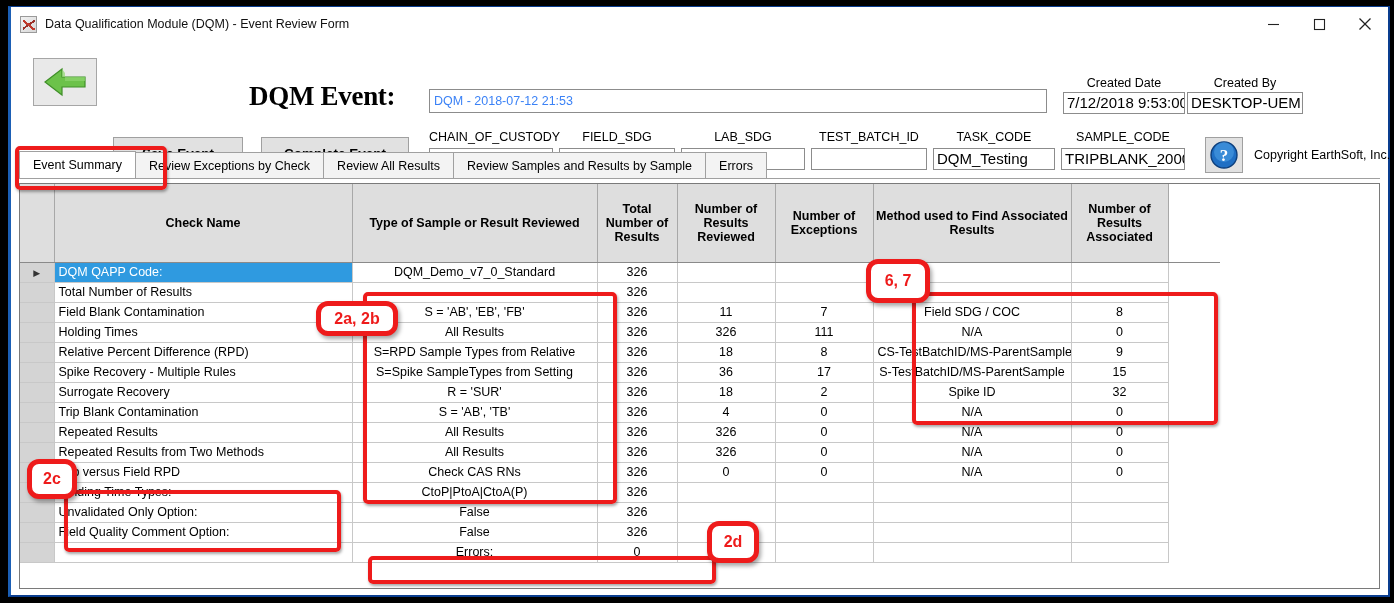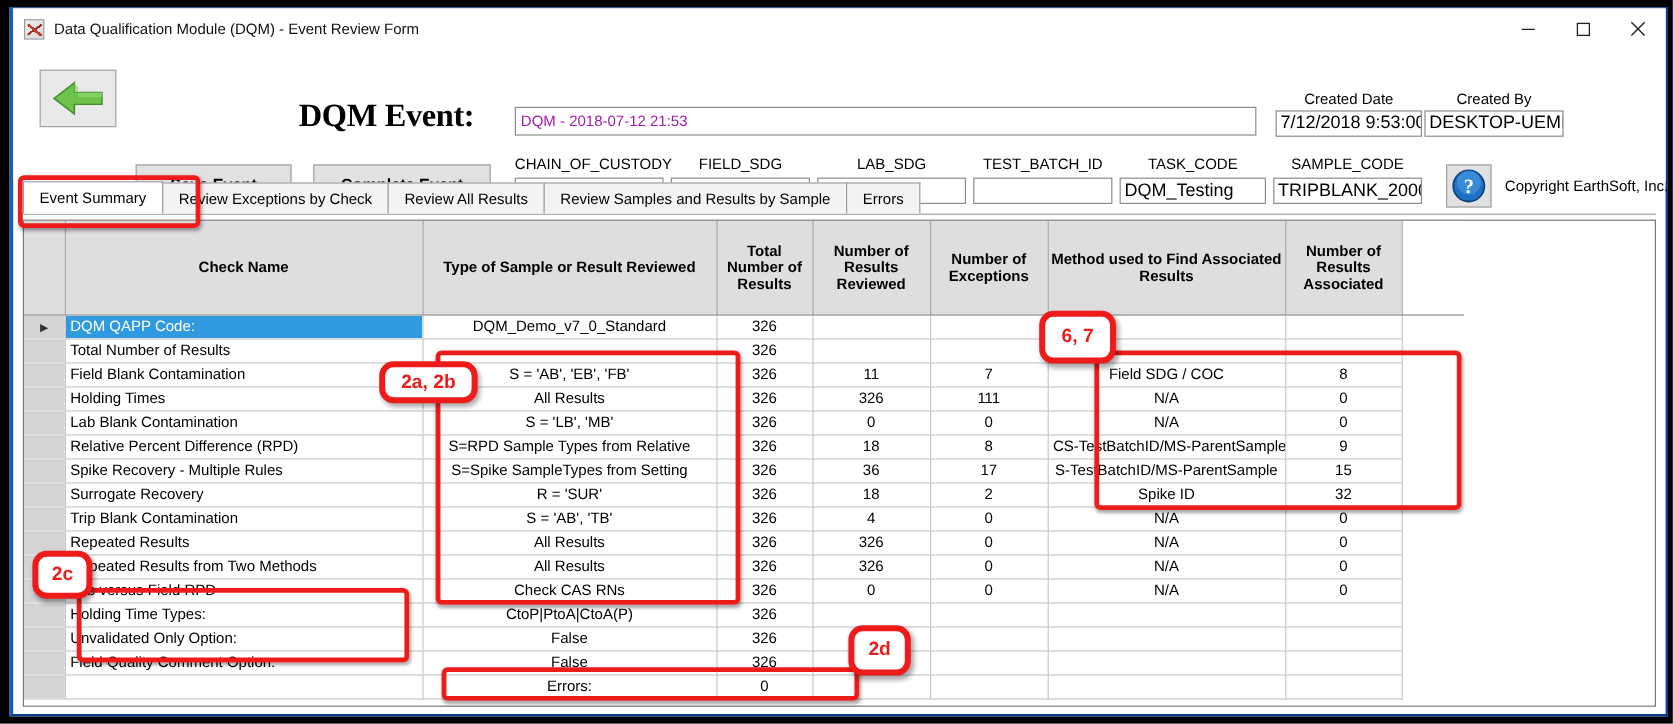--- a/index.html
+++ b/index.html
@@ -74,21 +74,21 @@
     position:absolute; left:238px; top:40px;
     font-family:"Liberation Serif", serif;
     font-weight:bold; font-size:27px; color:#000;
     letter-spacing:-0.3px;
     white-space:nowrap;
   }
   #event-name-input {
     position:absolute; left:418px; top:48px;
     width:618px; height:24px;
     border:1px solid #8c8c8c; background:#fff;
-    font-size:12.5px; color:#a21caf;
+    font-size:12.5px; color:#3b82f6;
     padding:2px 4px; line-height:19px;
   }
   .btn-main {
     position:absolute; top:96px; height:32px;
     background:#e1e1e1; border:1px solid #a0a0a0;
     font-weight:bold; font-size:13.5px; color:#000;
     display:flex; align-items:center; justify-content:center;
   }
   #save-event { left:102px; width:130px; }
   #complete-event { left:250px; width:148px; }
@@ -376,31 +376,20 @@
             <td class="c-type">All Results</td>
             <td class="c-num">326</td>
             <td class="c-num">326</td>
             <td class="c-num">111</td>
             <td class="c-method">N/A</td>
             <td class="c-num">0</td>
             <td style="border-right: none; border-bottom: none;"></td>
           </tr>
           <tr>
             <td class="rowsel"></td>
-            <td class="c-name">Lab Blank Contamination</td>
-            <td class="c-type">S = 'LB', 'MB'</td>
-            <td class="c-num">326</td>
-            <td class="c-num">0</td>
-            <td class="c-num">0</td>
-            <td class="c-method">N/A</td>
-            <td class="c-num">0</td>
-            <td style="border-right: none; border-bottom: none;"></td>
-          </tr>
-          <tr>
-            <td class="rowsel"></td>
             <td class="c-name">Relative Percent Difference (RPD)</td>
             <td class="c-type">S=RPD Sample Types from Relative</td>
             <td class="c-num">326</td>
             <td class="c-num">18</td>
             <td class="c-num">8</td>
             <td class="c-method">CS-TestBatchID/MS-ParentSample</td>
             <td class="c-num">9</td>
             <td style="border-right: none; border-bottom: none;"></td>
           </tr>
           <tr>

